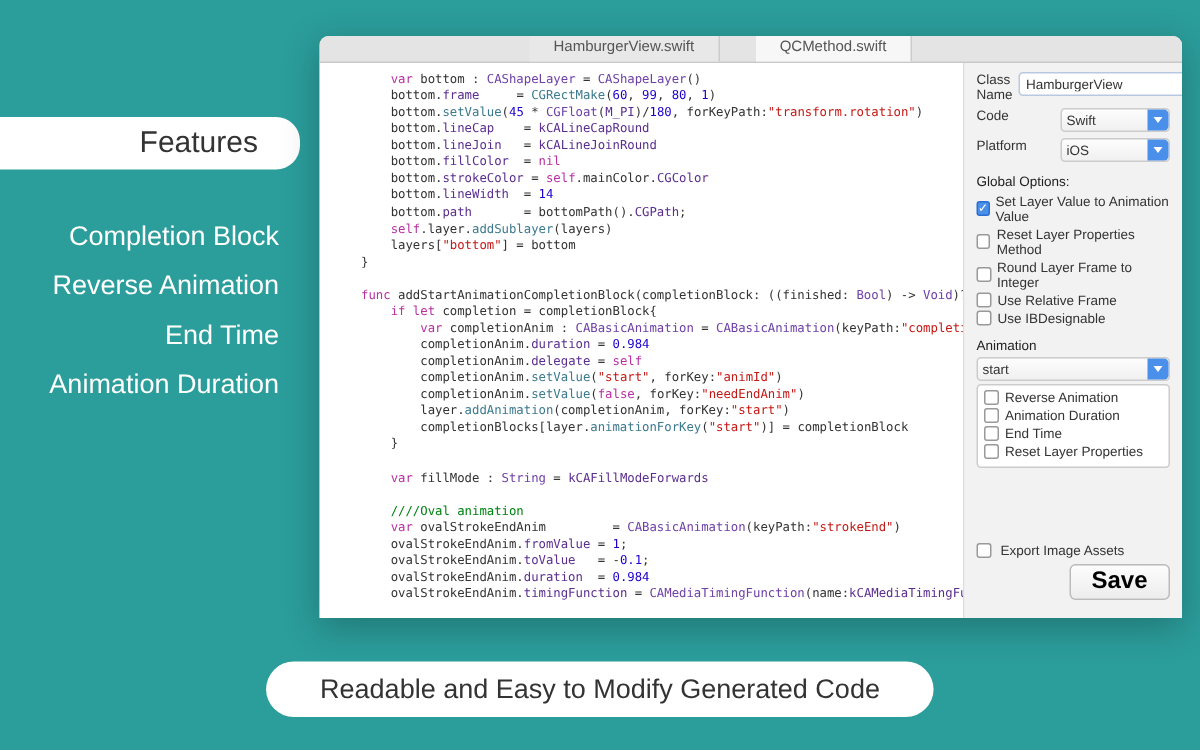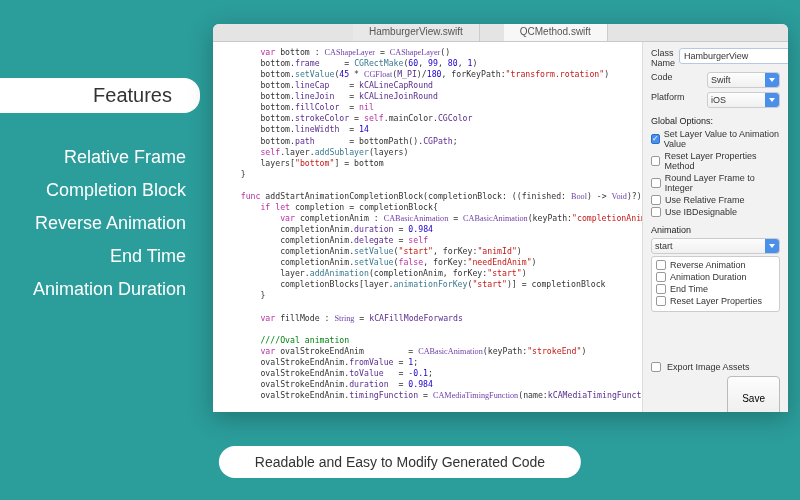--- a/index.html
+++ b/index.html
@@ -2,60 +2,59 @@
 <html><head>
 <meta charset="utf-8">
 <style>
 * { margin: 0; padding: 0; box-sizing: border-box; }
 body { width: 800px; height: 500px; background: #2b9d9b; font-family: -apple-system, Helvetica, Arial, sans-serif; overflow: hidden; position: relative; }
 
 .features-panel { position: absolute; left: 0; top: 78px; width: 200px; }
 .features-header { background: #fff; border-radius: 0 16px 16px 0; padding: 6px 28px 6px 0; text-align: right; font-size: 20px; color: #333; font-weight: 400; margin-bottom: 28px; }
 .feature-item { text-align: right; padding: 6px 14px 6px 0; font-size: 18px; color: #fff; font-weight: 300; }
 
-.bottom-pill { position: absolute; left: 50%; transform: translateX(-50%); bottom: 22px; background: #fff; border-radius: 22px; padding: 8px 36px; font-size: 14px; color: #333; white-space: nowrap; }
+.bottom-pill { position: absolute; left: 50%; transform: translateX(-50%); bottom: 22px; background: #fff; border-radius: 22px; padding: 8px 36px; font-size: 18px; color: #333; white-space: nowrap; }
 
 .window { position: absolute; left: 213px; top: 24px; width: 575px; background: #f2f2f2; border-radius: 6px 6px 0 0; box-shadow: 0 6px 24px rgba(0,0,0,0.25); overflow: hidden; }
 
 .titlebar { height: 20px; background: linear-gradient(#ececec,#dcdcdc); border-bottom: 1px solid #c9c9c9; position: relative; text-align: center; font-size: 11px; line-height: 20px; color: #444; }
 .traffic { position: absolute; left: 7px; top: 4px; display: flex; gap: 5px; }
 .tl { width: 10px; height: 10px; border-radius: 50%; }
 .tl.red { background: #ff5f56; } .tl.yel { background: #ffbd2e; } .tl.grn { background: #27c93f; }
 
 .tabbar { display: flex; background: #e4e4e4; border-bottom: 1px solid #c9c9c9; height: 18px; padding-left: 140px; gap: 24px; }
 .tab { font-size: 10px; padding: 2px 16px; border-right: 1px solid #ccc; color: #555; background: #e8e8e8; }
 .tab.active { background: #f7f7f7; }
 
 .body-row { display: flex; height: 370px; }
 
 .code-pane { flex: 1; background: #fff; overflow: hidden; border-right: 1px solid #ddd; }
 .code-inner { padding: 5px 8px; font-family: Menlo, Monaco, Consolas, monospace; font-size: 8.2px; line-height: 1.35; white-space: pre; color: #333; }
-.kw { color: #b930a3; } .type { color: #6f41a7; font-family: Liberation Serif, serif; } .str { color: #c41a16; } .num { color: #1c00cf; } .fn { color: #3c7a8f; } .cm { color: #008311; } .prop { color: #5b2e8f; } .slf { color: #b930a3; }
+.kw { color: #b930a3; } .type { color: #6f41a7; } .str { color: #c41a16; } .num { color: #1c00cf; } .fn { color: #3c7a8f; } .cm { color: #008311; } .prop { color: #5b2e8f; } .slf { color: #b930a3; }
 
 .side-pane { width: 145px; background: #f2f2f2; padding: 6px 8px; font-size: 9px; color: #333; }
 .form-row { display: flex; align-items: flex-start; margin-bottom: 4px; gap: 4px; }
 .form-row label { width: 52px; color: #333; }
 .text-input { flex: 1; height: 16px; border: 1px solid #b8c8e0; border-radius: 3px; background: #fff; font-size: 9px; padding: 0 4px; color:#333; font-family: inherit; }
 .select { flex: 1; height: 16px; border: 1px solid #ccc; border-radius: 3px; background: linear-gradient(#fdfdfd,#f0f0f0); font-size: 9px; padding: 0 3px; position: relative; display:flex; align-items:center; }
 .select .arrow { position: absolute; right: 0; top: 0; bottom: 0; width: 14px; background: #4a8fea; border-radius: 0 3px 3px 0; display:flex; align-items:center; justify-content:center; }
 .select .arrow::after { content:""; border-left:3px solid transparent; border-right:3px solid transparent; border-top:4px solid #fff; }
 .sect-title { font-size: 9px; margin: 8px 0 3px; color: #222; }
 .chk-row { display: flex; align-items: center; gap: 4px; margin-bottom: 2px; font-size: 9px; }
 .chk { width: 10px; height: 10px; border: 1px solid #999; border-radius: 2px; background: #fff; display:inline-flex; align-items:center; justify-content:center; font-size:8px; line-height:1; }
 .chk.checked { background: #4a8fea; border-color:#2a6fd0; color:#fff; }
 .anim-box { border: 1px solid #ccc; border-radius: 3px; background: #fff; padding: 3px 4px; margin-top: 2px; }
 .save-row { display:flex; gap:6px; align-items:flex-end; margin-top: 50px; }
-.btn-save { margin-left:auto; font-size:10px; padding:16px 14px; border:1px solid #bbb; border-radius:4px; background:linear-gradient(#fdfdfd,#ececec); }
+.btn-save { margin-left:auto; font-size:16px; padding:2px 14px; border:1px solid #bbb; border-radius:4px; background:linear-gradient(#fdfdfd,#ececec);font-weight:bold; }
 </style>
 </head>
 <body>
 
 <div class="features-panel">
   <div class="features-header">Features</div>
-  <div class="feature-item">Relative Frame</div>
   <div class="feature-item">Completion Block</div>
   <div class="feature-item">Reverse Animation</div>
   <div class="feature-item">End Time</div>
   <div class="feature-item">Animation Duration</div>
 </div>
 
 <div class="bottom-pill">Readable and Easy to Modify Generated Code</div>
 
 <div class="window">
   <div class="tabbar">

